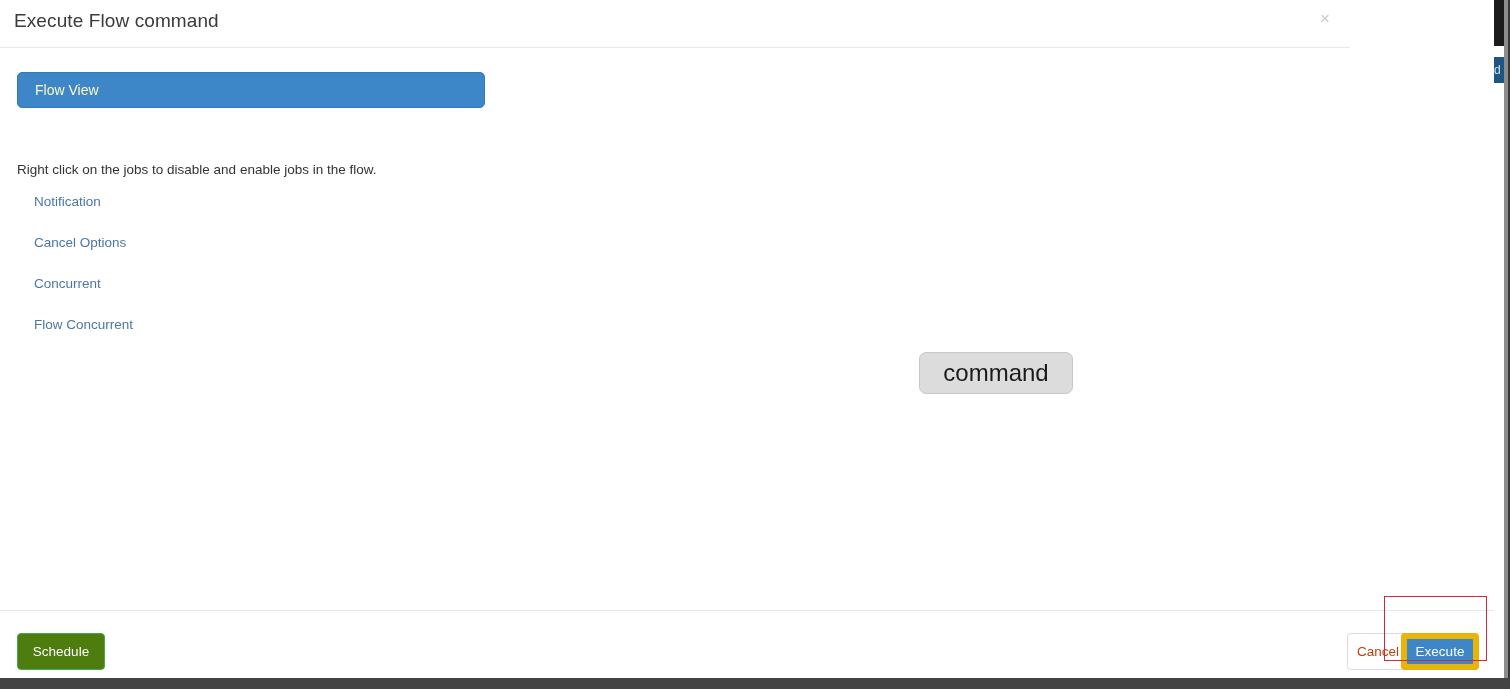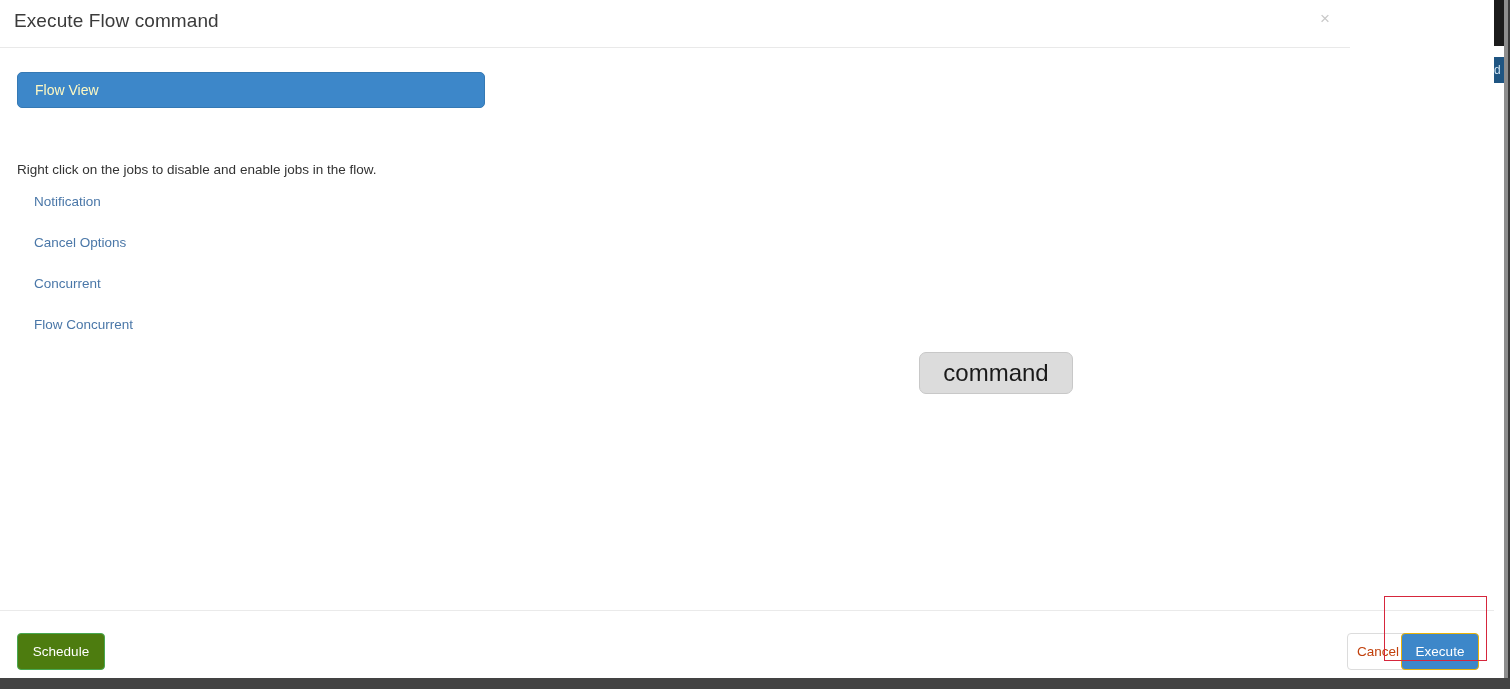--- a/index.html
+++ b/index.html
@@ -240,21 +240,21 @@
     color: #c2410c;
     margin-left: 20px;
   }
 
   .btn-execute {
     left: 1401px;
     top: 22px;
     width: 78px;
     height: 37px;
     background: #3d87c9;
-    border: 1px solid #eab308;
+    border: 6px solid #eab308;
     color: #ffffff;
   }
 
   
   .annotation-rect {
     position: absolute;
     left: 1384px;
     top: 596px;
     width: 103px;
     height: 65px;

